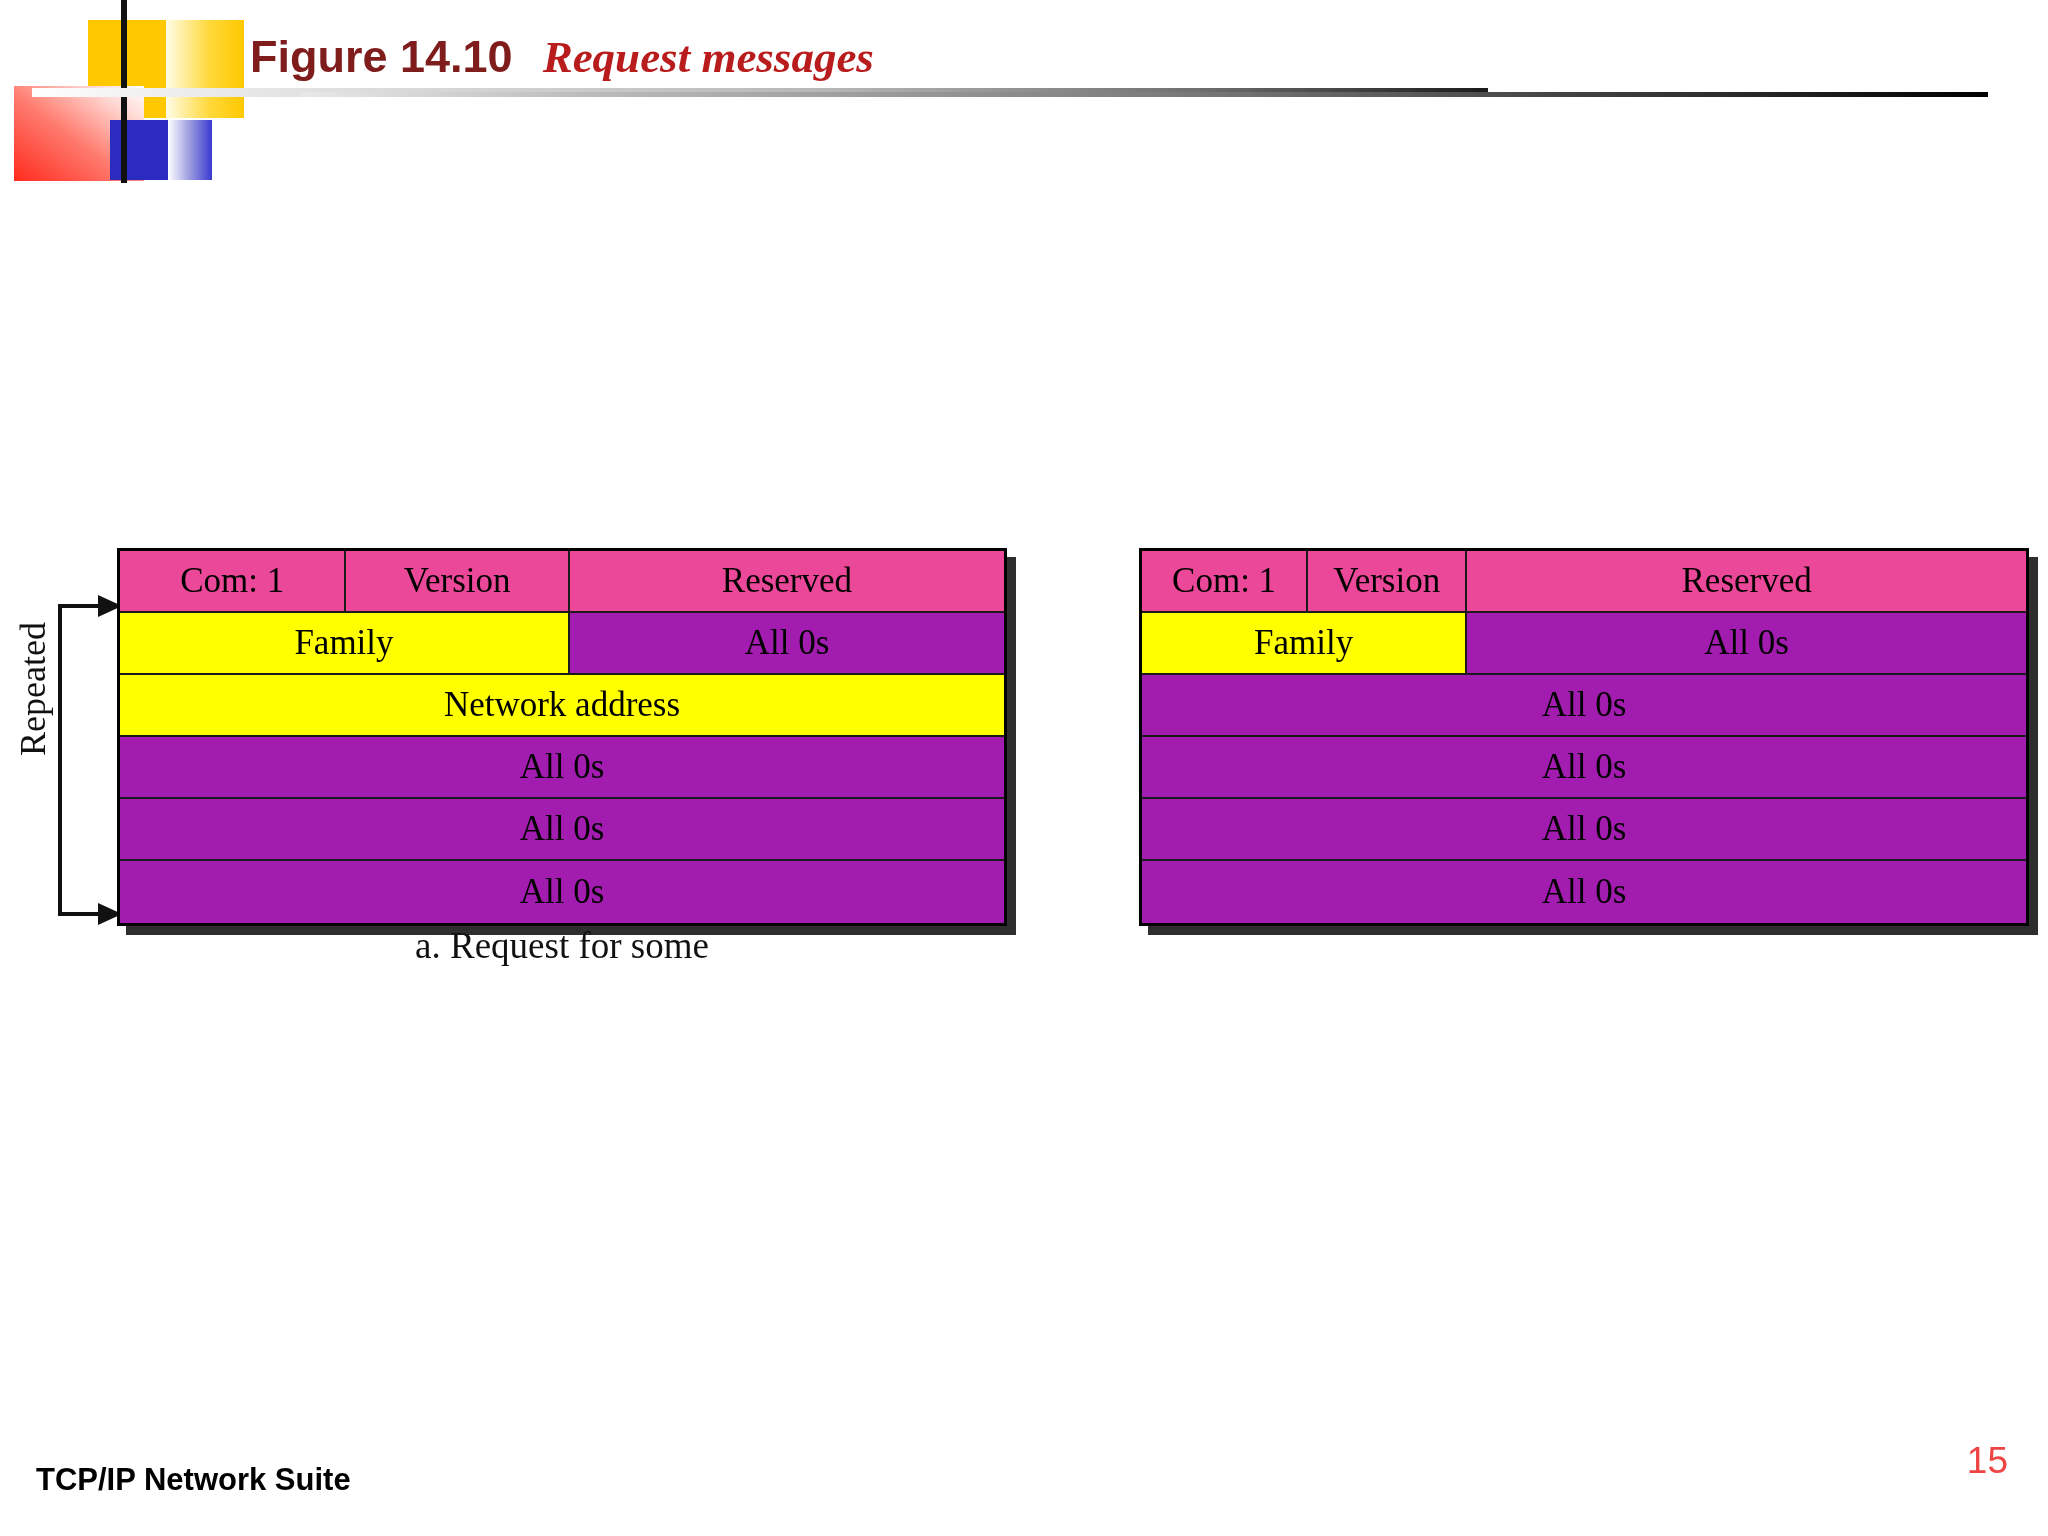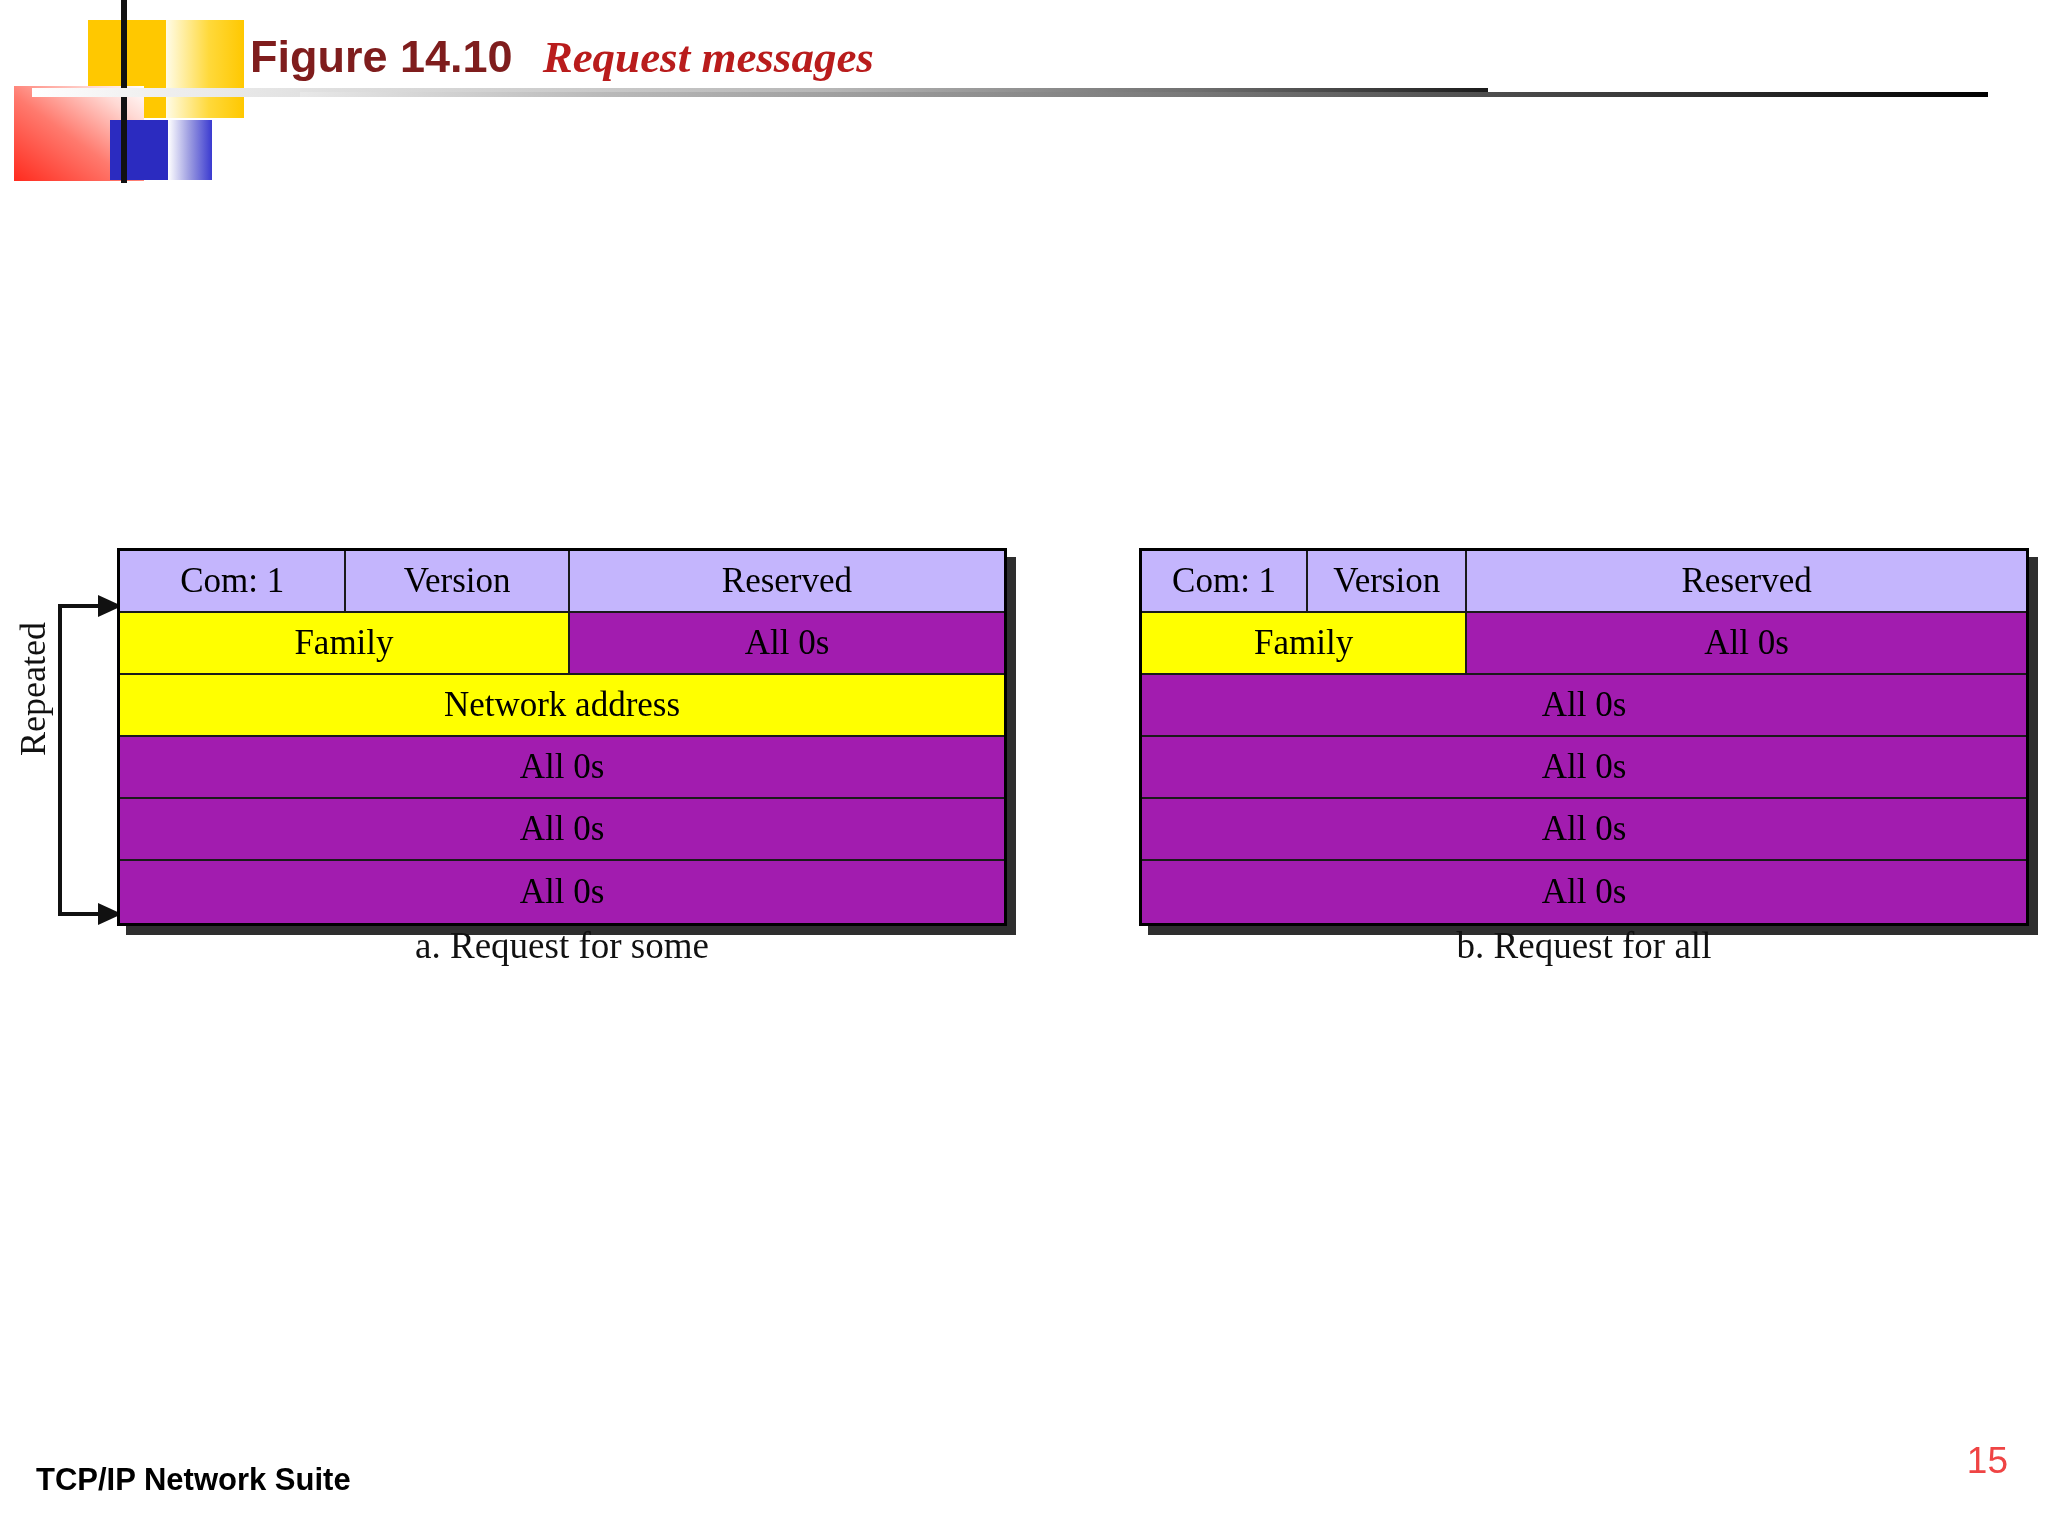--- a/index.html
+++ b/index.html
@@ -90,21 +90,21 @@
     justify-content: center;
     box-sizing: border-box;
     font-family: "Liberation Serif", serif;
     font-size: 35px;
     color: #000000;
     border-right: 2px solid #1a1a1a;
     overflow: hidden;
     white-space: nowrap;
   }
   .pcell:last-child { border-right: none; }
-  .c-pink { background: #c4b5fd; }
+  .c-pink { background: #ec4899; }
   .c-yellow { background: #FFFF00; }
   .c-gray { background: #a21caf; }
 
   
   .pcaption {
     position: absolute;
     top: 376px;
     width: 890px;
     text-align: center;
     font-family: "Liberation Serif", serif;
@@ -224,17 +224,16 @@
       <div class="prow">
         <div class="pcell c-gray" style="width: 100%; flex: 0 0 100%;">All 0s</div>
       </div>
       <div class="prow">
         <div class="pcell c-gray" style="width: 100%; flex: 0 0 100%;">All 0s</div>
       </div>
       <div class="prow">
         <div class="pcell c-gray" style="width: 100%; flex: 0 0 100%;">All 0s</div>
       </div>
     </div>
-  <div class="pcaption">b. Request for all</div>
 </div>
 
 <div id="footer-text">TCP/IP Network Suite</div>
 <div id="page-number">15</div>
 
 </body></html>

